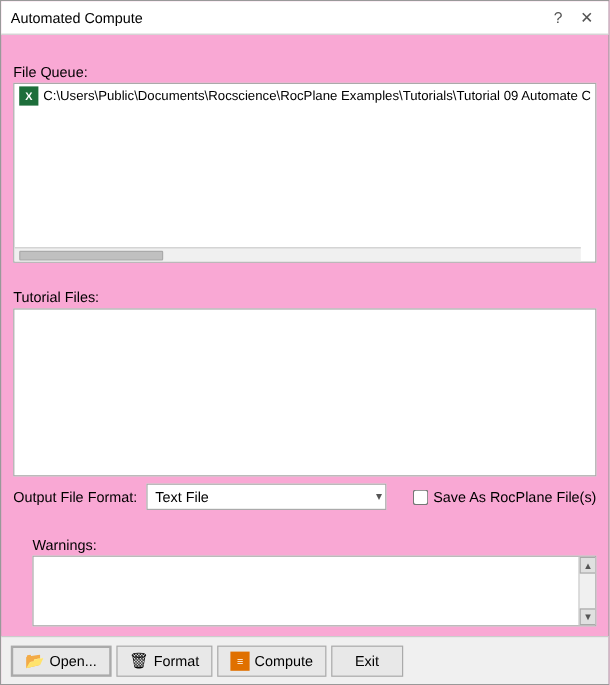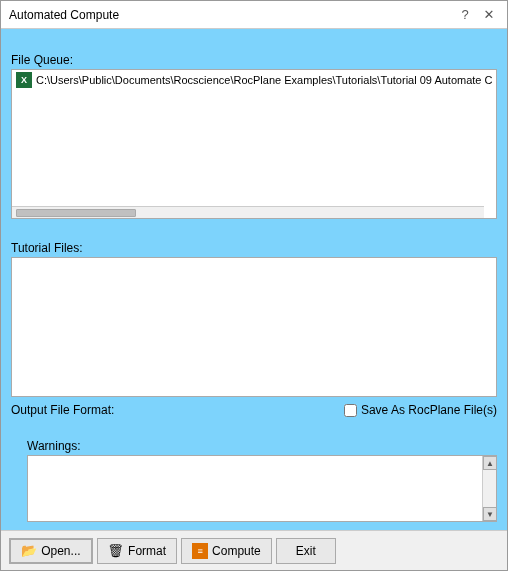--- a/index.html
+++ b/index.html
@@ -16,21 +16,21 @@
       justify-content: center;
       align-items: center;
       width: 508px;
       height: 571px;
       overflow: hidden;
     }
 
     .window {
       width: 508px;
       height: 571px;
-      background: #7dd3fc;
+      background: #f9a8d4;
       border: 1px solid #999;
       display: flex;
       flex-direction: column;
     }
 
     .title-bar {
       background: #fff;
       height: 28px;
       display: flex;
       align-items: center;
@@ -369,20 +369,28 @@
     </div>
 
     <div class="section-block" style="flex: 0 0 auto;">
       <span class="section-label">Tutorial Files:</span>
       <div class="list-box list-box-completed">
       </div>
     </div>
 
     <div class="output-row">
       <span class="output-label">Output File Format:</span>
+      <div class="select-wrapper">
+        <select>
+          <option>Text File</option>
+          <option>Excel File</option>
+          <option>CSV File</option>
+        </select>
+        <span class="select-arrow">▾</span>
+      </div>
       <div class="checkbox-row">
         <input type="checkbox" style="">
         <span class="checkbox-label">Save As RocPlane File(s)</span>
       </div>
     </div>
 
 
     <div class="warnings-section">
       <span class="section-label">Warnings:</span>
       <div class="warnings-box">

